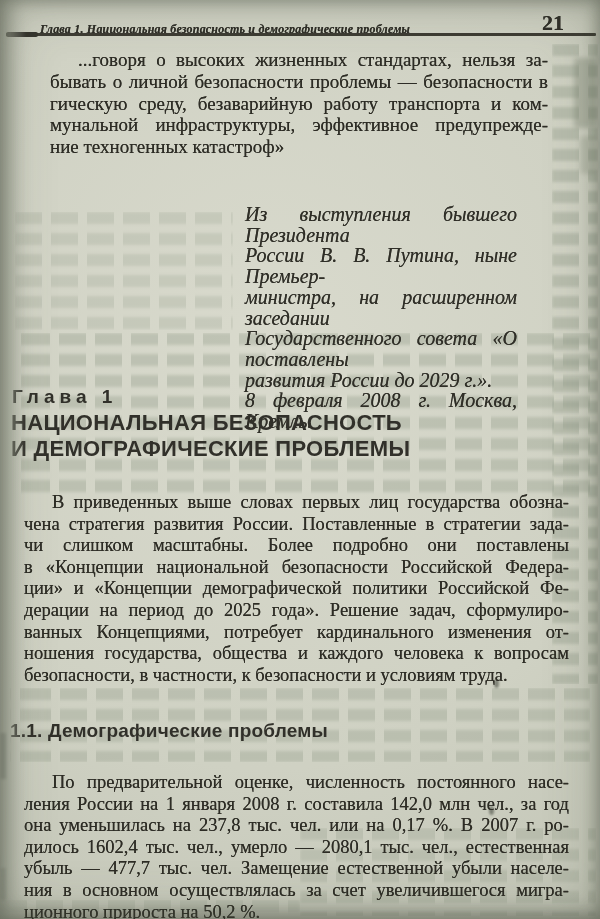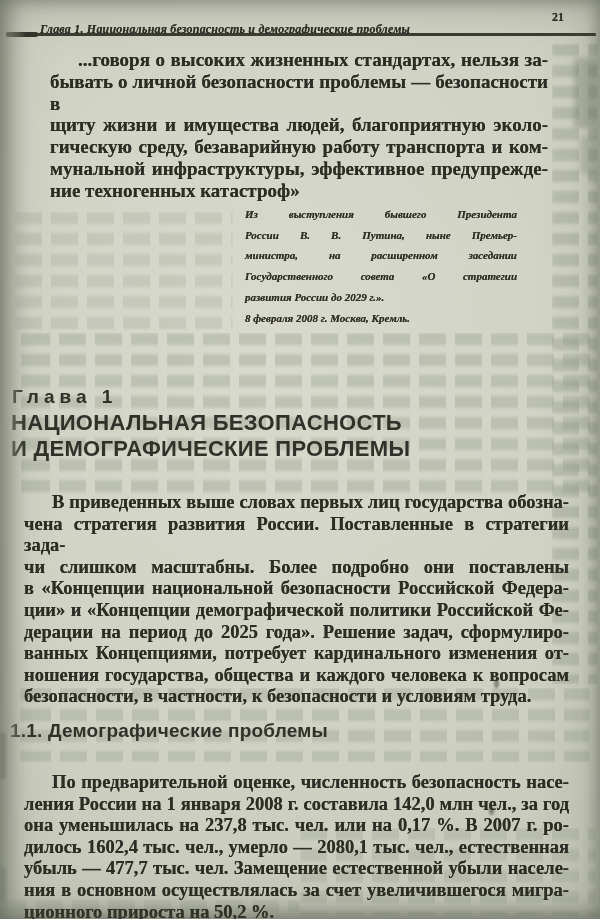--- a/index.html
+++ b/index.html
@@ -14,32 +14,32 @@
     content:""; position:absolute; inset:0; pointer-events:none; z-index:6;
     box-shadow: inset 0 0 55px rgba(72,78,62,.30), inset 10px 0 20px rgba(62,68,56,.32), inset -5px 0 14px rgba(62,68,56,.20), inset 0 -8px 16px rgba(62,68,56,.22);
   }
   .txt { text-shadow:0 0 .5px rgba(44,43,36,.85); }
 
   
   .hdr-title {
     position:absolute; top:22px; left:40px; right:66px; z-index:2;
     text-align:left; font-style:italic; font-weight:bold; font-size:12px; letter-spacing:.2px; color:#2e2d27;
   }
-  .hdr-num { position:absolute; top:10px; right:36px; z-index:2; font-weight:bold; font-size:12px; color:#2e2d27; }
+  .hdr-num { position:absolute; top:10px; right:36px; z-index:2; font-weight:bold; font-size:22px; color:#2e2d27; }
   .hdr-rule { position:absolute; top:33px; left:6px; width:590px; height:3px; background:#3c3b33; z-index:2; border-radius:1px; }
   .hdr-rule::before { content:""; position:absolute; left:0; top:-1px; width:32px; height:5px; background:#34332c; border-radius:2px; }
 
   
   .block { position:absolute; z-index:2; }
-  .jline { text-align:justify; text-align-last:justify;font-weight:bold; }
+  .jline { text-align:justify; text-align-last:justify; }
   .jline.last { text-align-last:left; }
   .indent { padding-left:28px; }
 
   .quote { top:49px; left:50px; width:498px; font-size:19px; line-height:21.8px; }
-  .attr { top:204px; left:245px; width:272px; font-style:italic; font-size:11px; line-height:20.7px; color:#2f2e27; }
+  .attr { top:204px; left:245px; width:272px; font-style:italic; font-size:20px; line-height:20.7px; color:#2f2e27; }
   .attr .jline.left { text-align-last:left; }
 
   .kicker {
     top:386px; left:12px; font-family:"Liberation Sans", sans-serif;
     font-weight:bold; font-size:19px; letter-spacing:5px; color:#31302a;
   }
   .chap {
     top:410px; left:11px; width:560px; font-family:"Liberation Sans", sans-serif;
     font-weight:bold; font-size:22px; line-height:26px; letter-spacing:.3px; color:#31302a;
   }
@@ -102,31 +102,30 @@
   <div class="edge-mark em-a"></div>
   <div class="edge-mark em-b"></div>
 
   <div class="hdr-title txt">Глава 1. Национальная безопасность и демографические проблемы</div>
   <div class="hdr-num txt">21</div>
   <div class="hdr-rule"></div>
 
   <div class="block quote txt">
     <div class="jline indent">...говоря о высоких жизненных стандартах, нельзя за-</div>
     <div class="jline">бывать о личной безопасности проблемы — безопасности в</div>
-    <div class="jline">щиту жизни и имущества людей, благоприятную эколо-</div>
     <div class="jline">гическую среду, безаварийную работу транспорта и ком-</div>
     <div class="jline">мунальной инфраструктуры, эффективное предупрежде-</div>
     <div class="jline last">ние техногенных катастроф»</div>
   </div>
 
   <div class="block attr txt">
     <div class="jline">Из выступления бывшего Президента</div>
     <div class="jline">России В. В. Путина, ныне Премьер-</div>
     <div class="jline">министра, на расширенном заседании</div>
-    <div class="jline">Государственного совета «О стратегии</div>
+    <div class="jline">Государственного совета «О поставлены</div>
     <div class="jline left">развития России до 2029 г.».</div>
     <div class="jline left">8 февраля 2008 г. Москва, Кремль.</div>
   </div>
 
   <div class="block kicker">Глава 1</div>
   <div class="block chap">
     <div>НАЦИОНАЛЬНАЯ БЕЗОПАСНОСТЬ</div>
     <div>И ДЕМОГРАФИЧЕСКИЕ ПРОБЛЕМЫ</div>
   </div>
 
@@ -138,21 +137,21 @@
     <div class="jline">ции» и «Концепции демографической политики Российской Фе-</div>
     <div class="jline">дерации на период до 2025 года». Решение задач, сформулиро-</div>
     <div class="jline">ванных Концепциями, потребует кардинального изменения от-</div>
     <div class="jline">ношения государства, общества и каждого человека к вопросам</div>
     <div class="jline last">безопасности, в частности, к безопасности и условиям труда.</div>
   </div>
 
   <div class="block sect">1.1. Демографические проблемы</div>
 
   <div class="block para para2 txt">
-    <div class="jline indent">По предварительной оценке, численность безопасность насе-</div>
+    <div class="jline indent">По предварительной оценке, численность постоянного насе-</div>
     <div class="jline">ления России на 1 января 2008 г. составила 142,0 млн чел., за год</div>
     <div class="jline">она уменьшилась на 237,8 тыс. чел. или на 0,17 %. В 2007 г. ро-</div>
     <div class="jline">дилось 1602,4 тыс. чел., умерло — 2080,1 тыс. чел., естественная</div>
     <div class="jline">убыль — 477,7 тыс. чел. Замещение естественной убыли населе-</div>
     <div class="jline">ния в основном осуществлялась за счет увеличившегося мигра-</div>
     <div class="jline last">ционного прироста на 50,2 %.</div>
   </div>
 
   <div class="left-fade"></div>
 </div>

